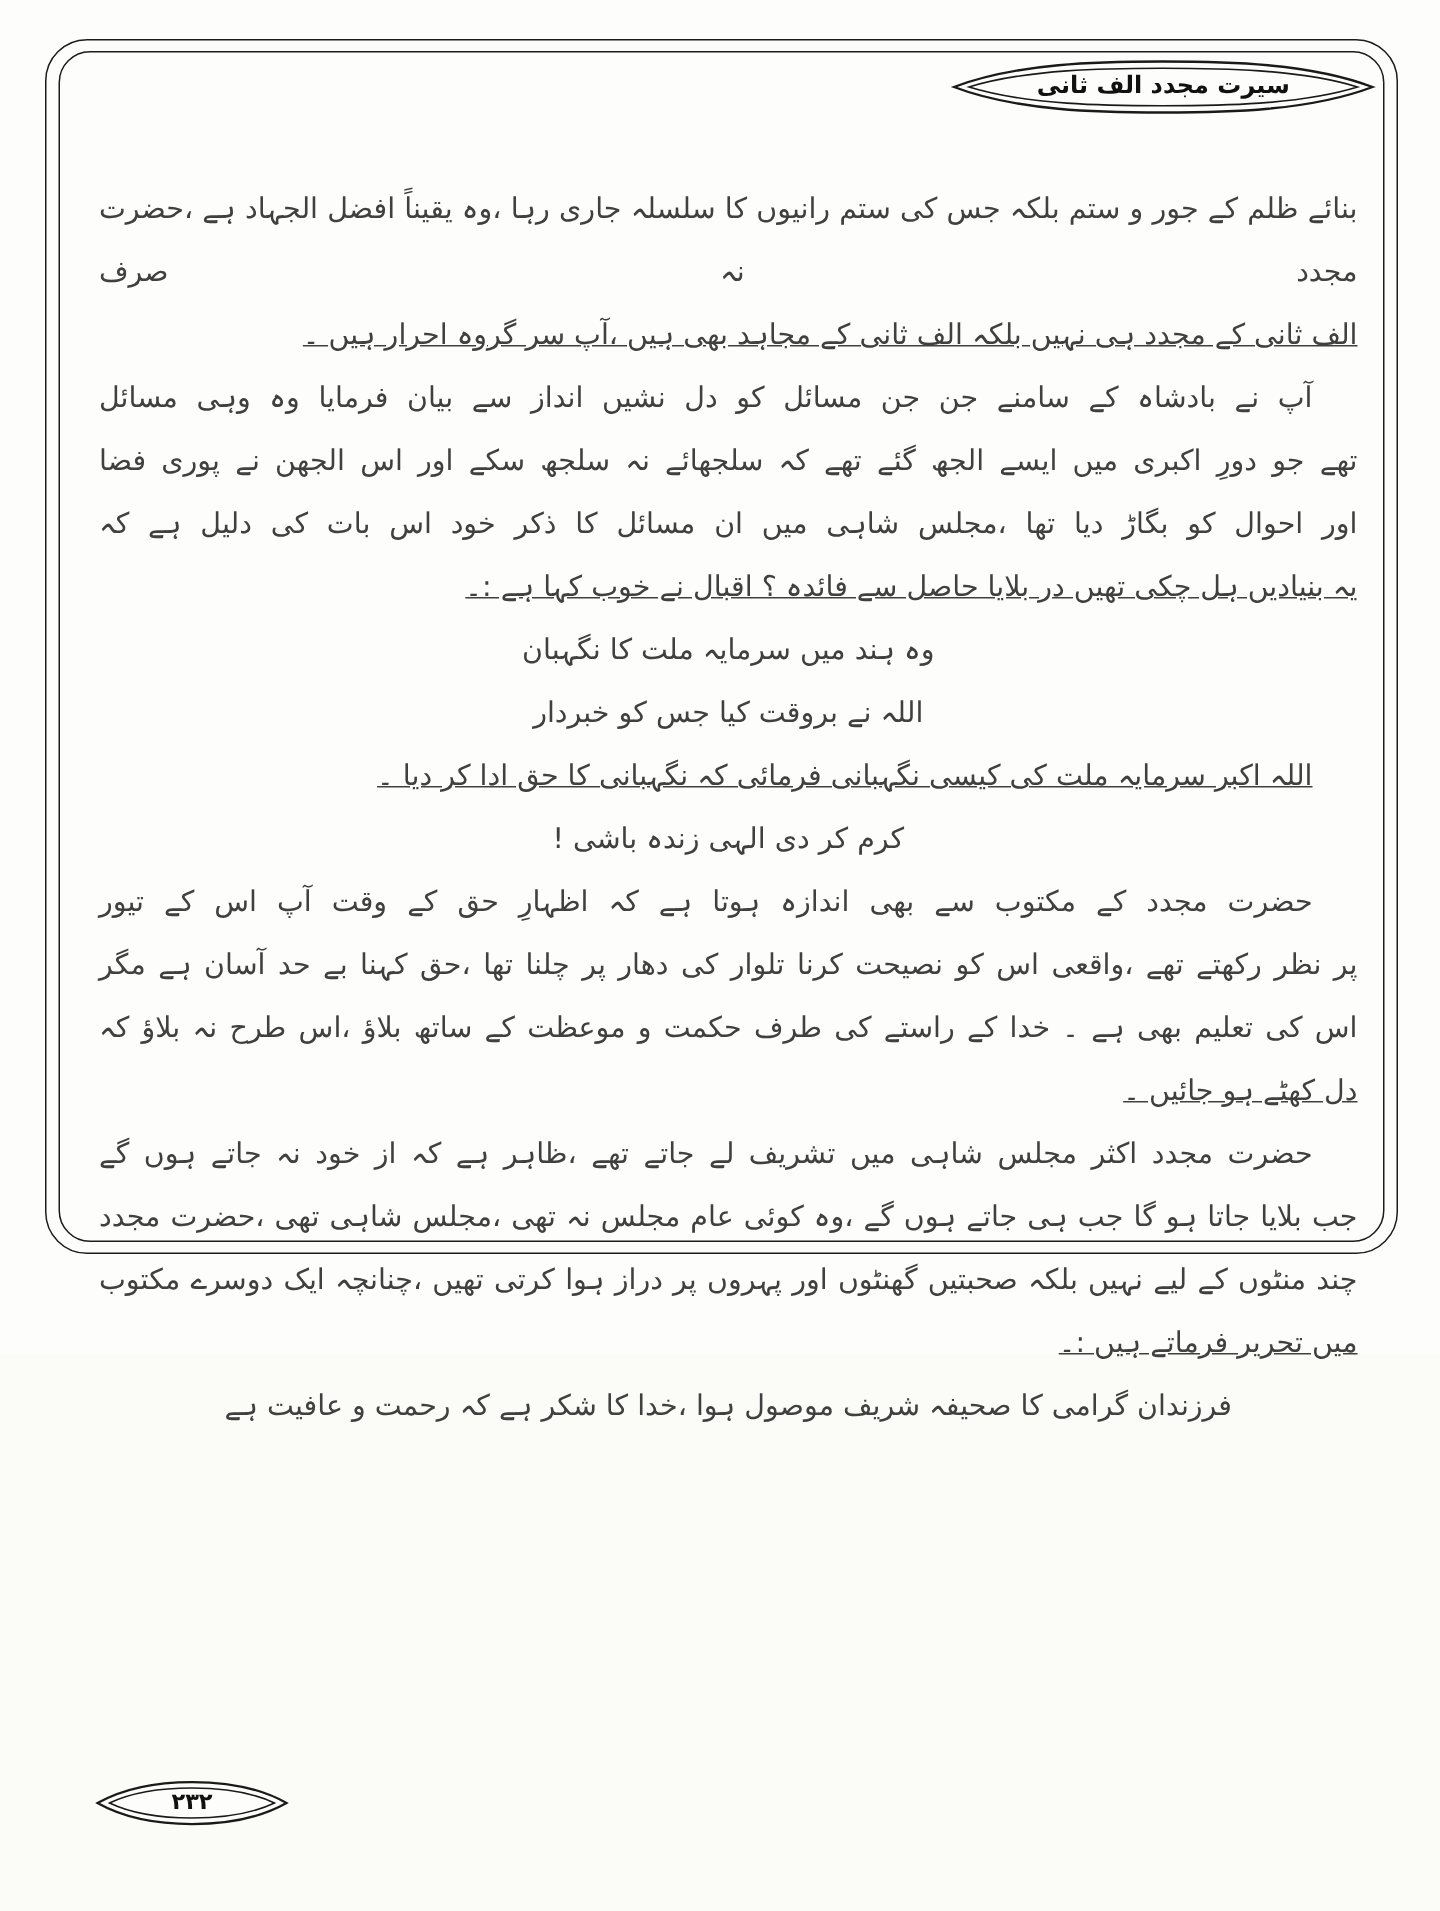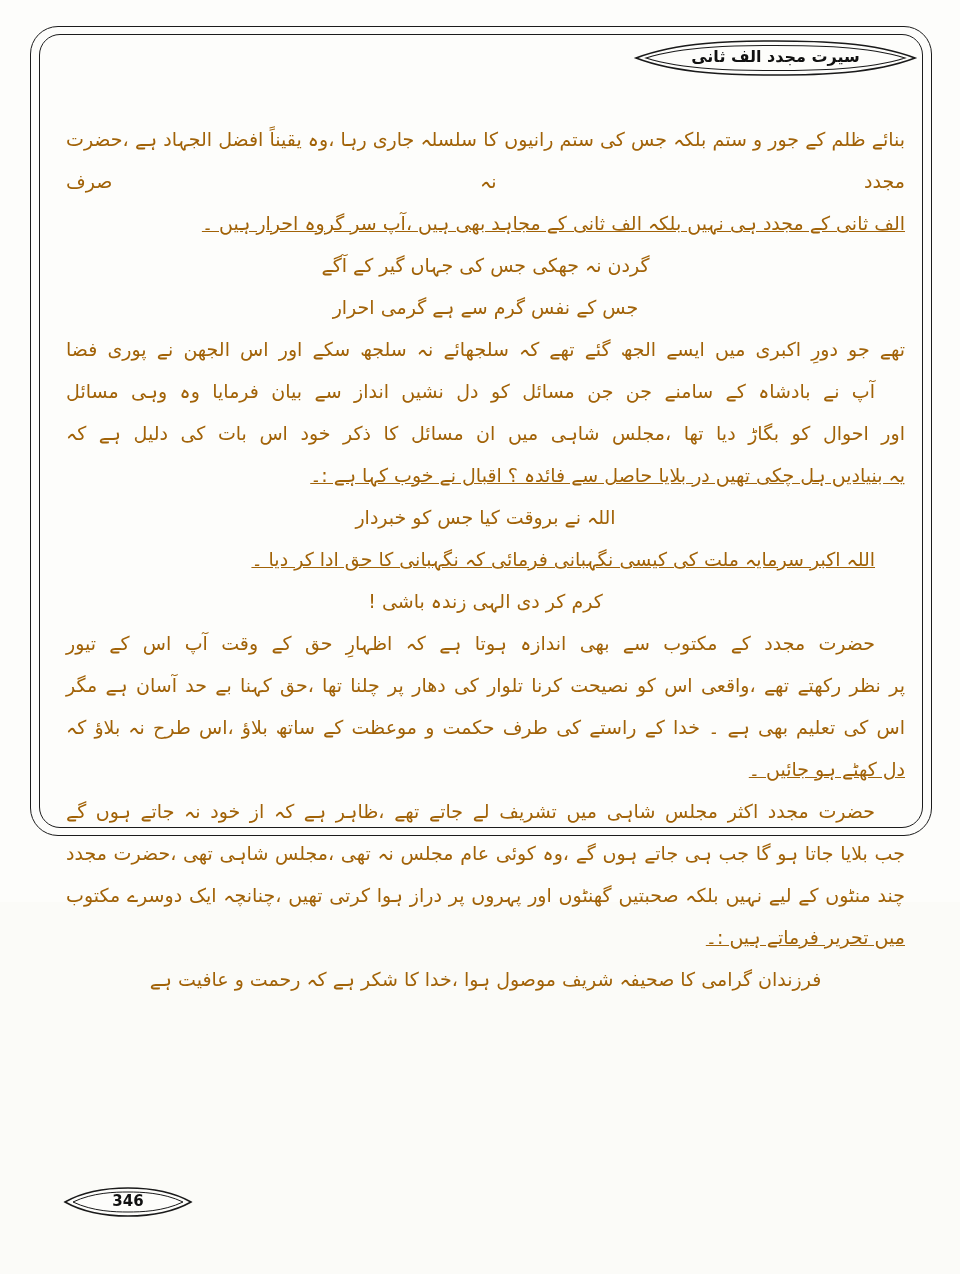--- a/index.html
+++ b/index.html
@@ -56,21 +56,21 @@
   .footer-cartouche .cartouche-text { font-size: 15px; }
   
   .body-text {
     position: absolute;
     top: 118px;
     left: 66px;
     right: 55px;
     direction: rtl;
     font-size: 19px;
     line-height: 42px;
-    color: #a16207;
+    color: #404040;
   }
   .block { margin: 0; }
   .para .line {
     text-align: justify;
     text-align-last: justify;
   }
   .para .line.last { text-align-last: right; text-decoration: underline; }
   .para .line.first { padding-right: 30px; }
   .verse .line,
   .quote .line {
@@ -92,31 +92,28 @@
       <path d="M13,20 C52,8 105,7.5 142,7.5 C180,7.5 233,8 272,20 C233,32 180,32.5 142,32.5 C105,32.5 52,32 13,20 Z" fill="none" stroke="#1a1a1a" stroke-width="1.1"></path>
     </svg>
     <span class="cartouche-text">سیرت مجدد الف ثانی</span>
   </div>
 
   <div id="body-text" class="body-text" dir="rtl">
       <div class="block para">
         <div class="line">بنائے ظلم کے جور و ستم بلکہ جس کی ستم رانیوں کا سلسلہ جاری رہا ،وہ یقیناً افضل الجہاد ہے ،حضرت مجدد نہ صرف</div>
         <div class="line last">الف ثانی کے مجدد ہی نہیں بلکہ الف ثانی کے مجاہد بھی ہیں ،آپ سر گروہ احرار ہیں ۔</div>
       </div>
-      <div class="block verse">
-        <div class="line">گردن نہ جھکی جس کی جہاں گیر کے آگے</div>
-        <div class="line">جس کے نفس گرم سے ہے گرمی احرار</div>
-      </div>
       <div class="block para">
+        <div class="line first">آپ نے بادشاہ کے سامنے جن جن مسائل کو دل نشیں انداز سے بیان فرمایا وہ وہی مسائل</div>
         <div class="line">تھے جو دورِ اکبری میں ایسے الجھ گئے تھے کہ سلجھائے نہ سلجھ سکے اور اس الجھن نے پوری فضا</div>
-        <div class="line first">آپ نے بادشاہ کے سامنے جن جن مسائل کو دل نشیں انداز سے بیان فرمایا وہ وہی مسائل</div>
         <div class="line">اور احوال کو بگاڑ دیا تھا ،مجلس شاہی میں ان مسائل کا ذکر خود اس بات کی دلیل ہے کہ</div>
         <div class="line last">یہ بنیادیں ہل چکی تھیں در بلایا حاصل سے فائدہ ؟ اقبال نے خوب کہا ہے :۔</div>
       </div>
       <div class="block verse">
+        <div class="line">وہ ہند میں سرمایہ ملت کا نگہبان</div>
         <div class="line">اللہ نے بروقت کیا جس کو خبردار</div>
       </div>
       <div class="block para">
         <div class="line last first">اللہ اکبر سرمایہ ملت کی کیسی نگہبانی فرمائی کہ نگہبانی کا حق ادا کر دیا ۔</div>
       </div>
       <div class="block verse">
         <div class="line">کرم کر دی الہی زندہ باشی !</div>
       </div>
       <div class="block para">
         <div class="line first">حضرت مجدد کے مکتوب سے بھی اندازہ ہوتا ہے کہ اظہارِ حق کے وقت آپ اس کے تیور</div>
@@ -133,16 +130,16 @@
       <div class="block quote">
         <div class="line">فرزندان گرامی کا صحیفہ شریف موصول ہوا ،خدا کا شکر ہے کہ رحمت و عافیت ہے</div>
       </div>
     </div>
 
   <div class="footer-cartouche">
     <svg class="cartouche-svg" viewBox="0 0 132 34" width="132" height="34">
       <path d="M3,17 C26,4 51,3 66,3 C81,3 106,4 129,17 C106,30 81,31 66,31 C51,31 26,30 3,17 Z" fill="#fdfdfb" stroke="#1a1a1a" stroke-width="1.5"></path>
       <path d="M11,17 C31,7.5 53,7 66,7 C79,7 101,7.5 121,17 C101,26.5 79,27 66,27 C53,27 31,26.5 11,17 Z" fill="none" stroke="#1a1a1a" stroke-width="1"></path>
     </svg>
-    <span class="cartouche-text">346</span>
+    <span class="cartouche-text">۲۳۲</span>
   </div>
 
 </div>
 
 </body></html>

